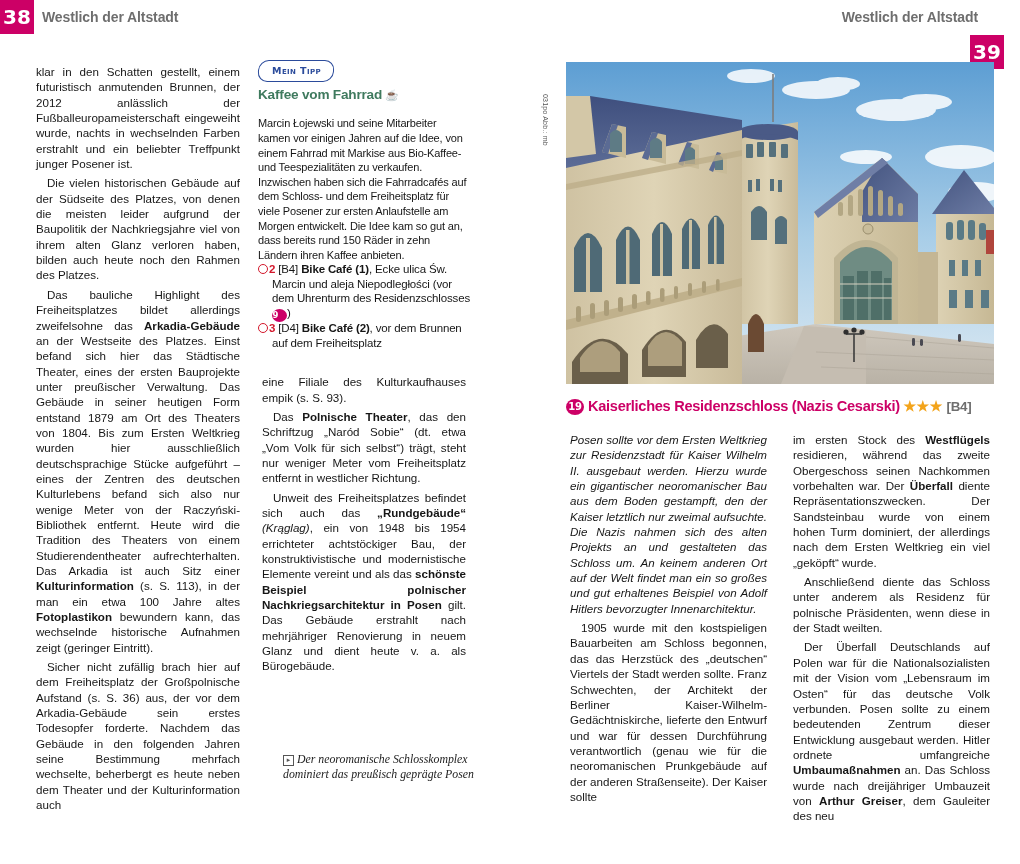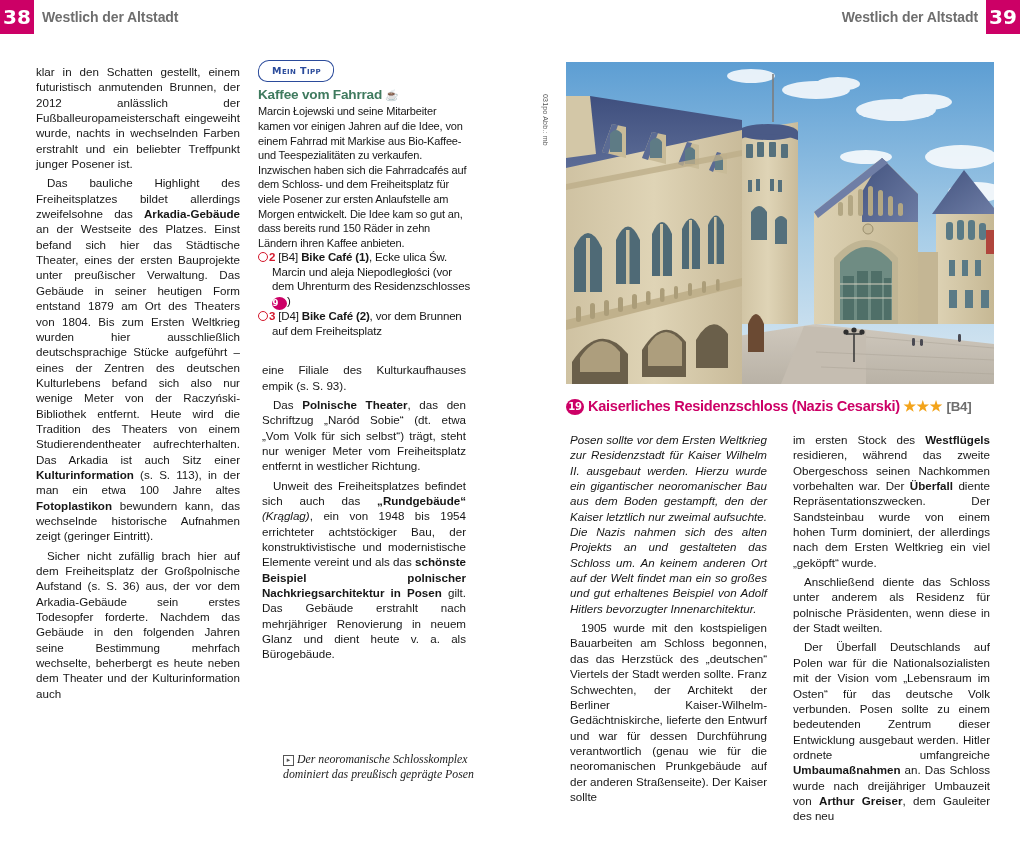--- a/index.html
+++ b/index.html
@@ -16,21 +16,21 @@
 
   
   .header{position:absolute;top:0;left:0;width:1020px;height:34px;}
   .hdr-tab{
     position:absolute;top:0;width:34px;height:34px;background:#cc0066;
     color:#ffffff;font-size:20px;font-weight:bold;
     display:flex;align-items:center;justify-content:center;
     font-family:"DejaVu Sans", sans-serif;
   }
   .hdr-tab.left{left:0;}
-  .hdr-tab.right{right:0;}
+  .hdr-tab.right{right:16px;margin-top:35px;}
   .hdr-title{
     position:absolute;top:9px;font-size:14px;font-weight:bold;color:#6e6e6e;
     letter-spacing:-0.1px;white-space:nowrap;
   }
   .hdr-title.left{left:42px;}
   .hdr-title.right{right:42px;text-align:right;}
 
   
   .col{
     position:absolute;
@@ -54,21 +54,21 @@
     width:74px;height:20px;border:1.6px solid #2b4b9b;border-radius:10px;
     display:flex;align-items:center;justify-content:center;margin-bottom:5px;
     transform:skewX(-5deg);
   }
   .tipp-logo span{
     font-size:9.5px;font-weight:bold;color:#2b4b9b;letter-spacing:0.4px;
     font-variant:small-caps;transform:skewX(5deg);
     font-family:"DejaVu Sans", sans-serif;
   }
   .tipp-title{
-    font-size:13.6px;font-weight:bold;color:#3f7a5e;margin-bottom:1px;
+    font-size:13.6px;font-weight:bold;color:#3f7a5e;margin-bottom:13px;
     text-align:left;letter-spacing:-0.2px;
   }
   .tipp-title .ico{font-size:11px;color:#3f7a5e;}
   .tipp-body{
     font-size:11px;line-height:14.6px;text-align:left;letter-spacing:-0.15px;
   }
   .tipp-body p{margin:0;}
   .listing{
     font-size:11.5px;line-height:14.6px;text-align:left;
     padding-left:14px;text-indent:-14px;letter-spacing:-0.15px;
@@ -136,20 +136,21 @@
 
   <div class="header">
     <div class="hdr-tab left">38</div>
     <div class="hdr-title left">Westlich der Altstadt</div>
     <div class="hdr-title right">Westlich der Altstadt</div>
     <div class="hdr-tab right">39</div>
   </div>
 
   <div class="col" id="col1">
     <p>klar in den Schatten gestellt, einem futuristisch anmutenden Brunnen, der 2012 anlässlich der Fußballeuropameisterschaft eingeweiht wurde, nachts in wechselnden Farben erstrahlt und ein beliebter Treffpunkt junger Posener ist.</p>
+    <p class="indent">Die vielen historischen Gebäude auf der Südseite des Platzes, von denen die meisten leider aufgrund der Baupolitik der Nachkriegsjahre viel von ihrem alten Glanz verloren haben, bilden auch heute noch den Rahmen des Platzes.</p>
     <p class="indent"><span>Das bauliche Highlight des Freiheitsplatzes bildet allerdings zweifelsohne das </span><b>Arkadia-Gebäude</b><span> an der Westseite des Platzes. Einst befand sich hier das Städtische Theater, eines der ersten Bauprojekte unter preußischer Verwaltung. Das Gebäude in seiner heutigen Form entstand 1879 am Ort des Theaters von 1804. Bis zum Ersten Weltkrieg wurden hier ausschließlich deutschsprachige Stücke aufgeführt – eines der Zentren des deutschen Kulturlebens befand sich also nur wenige Meter von der Raczyński-Bibliothek entfernt. Heute wird die Tradition des Theaters von einem Studierendentheater aufrechterhalten. Das Arkadia ist auch Sitz einer </span><b>Kulturinformation</b><span> (s. S. 113), in der man ein etwa 100 Jahre altes </span><b>Fotoplastikon</b><span> bewundern kann, das wechselnde historische Aufnahmen zeigt (geringer Eintritt).</span></p>
     <p class="indent">Sicher nicht zufällig brach hier auf dem Freiheitsplatz der Großpolnische Aufstand (s. S. 36) aus, der vor dem Arkadia-Gebäude sein erstes Todesopfer forderte. Nachdem das Gebäude in den folgenden Jahren seine Bestimmung mehrfach wechselte, beherbergt es heute neben dem Theater und der Kulturinformation auch</p>
   </div>
 
   <div class="col" id="col2">
 
     <div class="tipp-box">
       <div class="tipp-logo">
         <span>Mein Tipp</span>
       </div>

